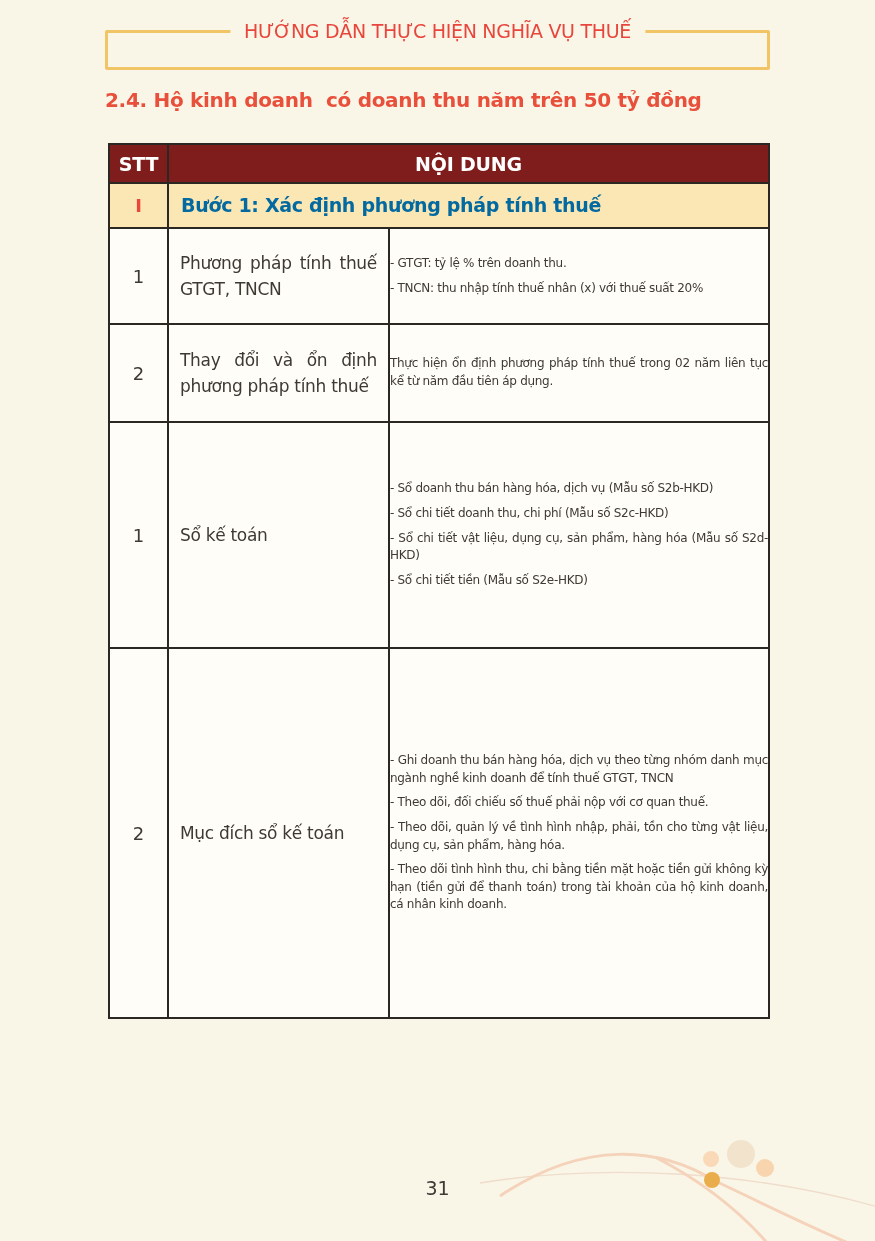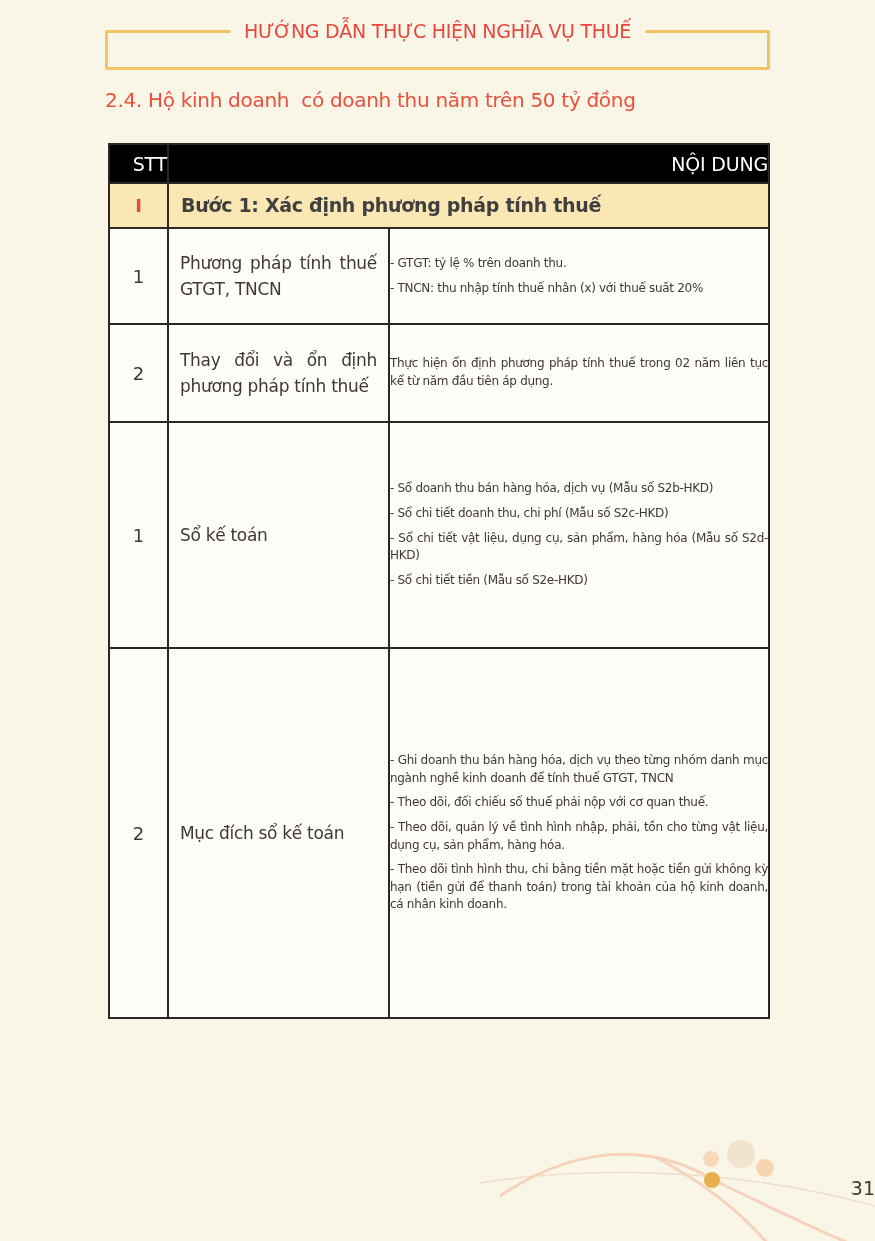--- a/index.html
+++ b/index.html
@@ -40,21 +40,21 @@
     font-weight: 500;
     color: #3E3A35;
     letter-spacing: -0.2px;
   }
 
   
   .section-title {
     position: absolute;
     left: 105px; top: 88px;
     color: #E8503C;
-    font-weight: normal;
+    font-weight: bold;
     font-size: 20px;
     letter-spacing: -0.3px;
     white-space: pre;
   }
 
   
   table.main {
     position: absolute;
     left: 108px; top: 143px;
     width: 660px;
@@ -71,37 +71,37 @@
   }
   tr.r-head   { height: 39px; }
   tr.r-sec1   { height: 45px; }
   tr.r-d1     { height: 96px; }
   tr.r-d2     { height: 98px; }
   tr.r-sec2   { height: 60px; }
   tr.r-d3     { height: 226px; }
   tr.r-d4     { height: 370px; }
 
   th.hdr {
-    background: #000000;
+    background: #7f1d1d;
     color: #FFFFFF;
-    font-weight: normal;
-    font-size: 19px;
-    text-align: right;
+    font-weight: bold;
+    font-size: 19px;
+    text-align: center;
     letter-spacing: -0.2px;
   }
   td.sec-stt {
     background: #FBE7B4;
     color: #E8473A;
     font-weight: bold;
     font-size: 18px;
     text-align: center;
   }
   td.sec-title {
     background: #FBE7B4;
-    color: #404040;
+    color: #0369a1;
     font-weight: bold;
     font-size: 19px;
     padding: 6px 12px;
     line-height: 1.4;
     letter-spacing: -0.3px;
   }
   td.stt {
     font-size: 18px;
     text-align: center;
     color: #3F3933;
@@ -122,21 +122,21 @@
     margin: 7px 0;
     text-align: justify;
     line-height: 1.47;
   }
 
   
   .page-number {
     position: absolute;
     left: 0; right: 0;
     bottom: 42px;
-    text-align: right;
+    text-align: center;
     font-size: 19px;
     color: #3E3A35;
   }
   .decor {
     position: absolute;
     right: 0; bottom: 0;
     width: 420px; height: 170px;
     pointer-events: none;
   }
 </style>

